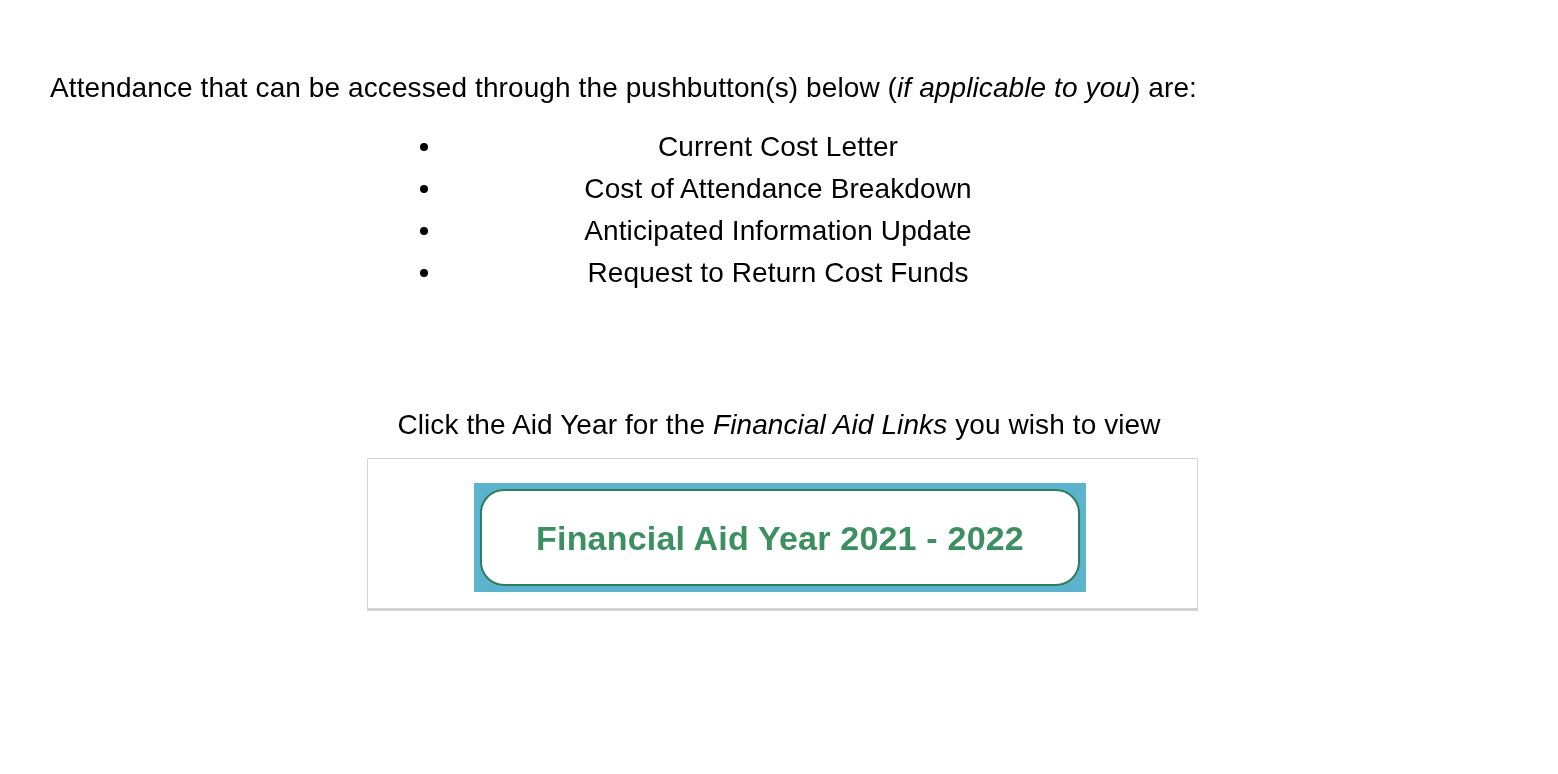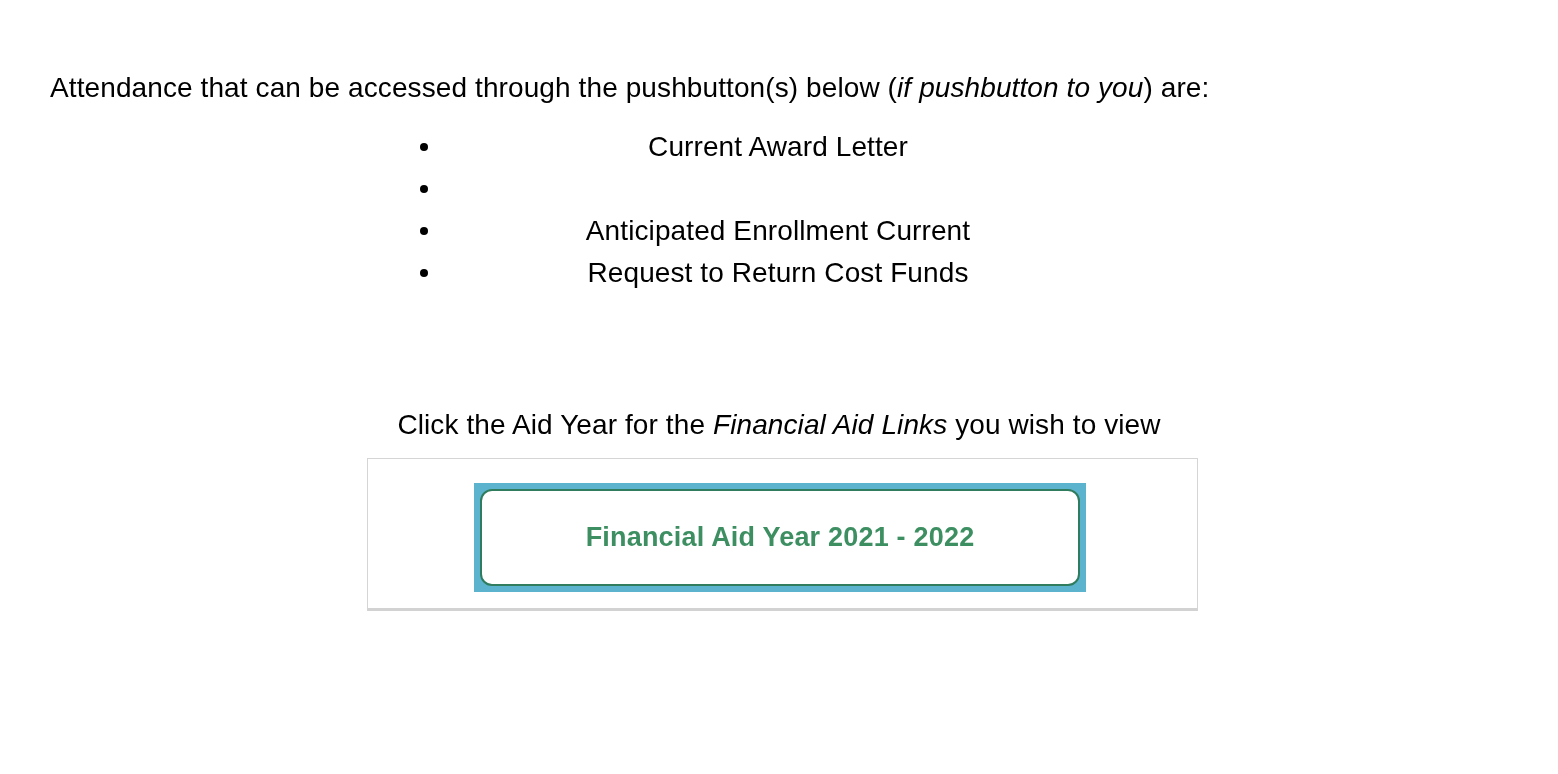--- a/index.html
+++ b/index.html
@@ -115,52 +115,53 @@
     background: #5cb3cd;
     padding: 6px;
   }
 
   .aid-year-button {
     width: 100%;
     height: 100%;
     box-sizing: border-box;
     background: #ffffff;
     border: 2px solid #2f7d5e;
-    border-radius: 12px;
+    border-radius: 24px;
     color: #3d8f62;
     font-family: "Liberation Sans", "DejaVu Sans", sans-serif;
-    font-size: 27px;
+    font-size: 34px;
     font-weight: bold;
     letter-spacing: 0.2px;
     line-height: 1;
     cursor: pointer;
     display: flex;
     align-items: center;
     justify-content: center;
     padding: 0;
   }
 </style>
 </head>
 <body>
 
 <div class="page">
 
-  <p class="intro"><span>Attendance that can be accessed through the pushbutton(s) below (</span><em>if pushbutton to you</em><span>) are:</span></p>
+  <p class="intro"><span>Attendance that can be accessed through the pushbutton(s) below (</span><em>if applicable to you</em><span>) are:</span></p>
 
   <ul class="bullet-list">
     <li class="bullet-item">
       <span class="dot"></span>
-      <span class="bullet-text">Current Award Letter</span>
+      <span class="bullet-text">Current Cost Letter</span>
     </li>
     <li class="bullet-item">
       <span class="dot"></span>
+      <span class="bullet-text">Cost of Attendance Breakdown</span>
     </li>
     <li class="bullet-item">
       <span class="dot"></span>
-      <span class="bullet-text">Anticipated Enrollment Current</span>
+      <span class="bullet-text">Anticipated Information Update</span>
     </li>
     <li class="bullet-item">
       <span class="dot"></span>
       <span class="bullet-text">Request to Return Cost Funds</span>
     </li>
   </ul>
 
   <p class="instruction"><span>Click the Aid Year for the </span><em>Financial Aid Links</em><span> you wish to view</span></p>
 
   <div class="button-panel">

